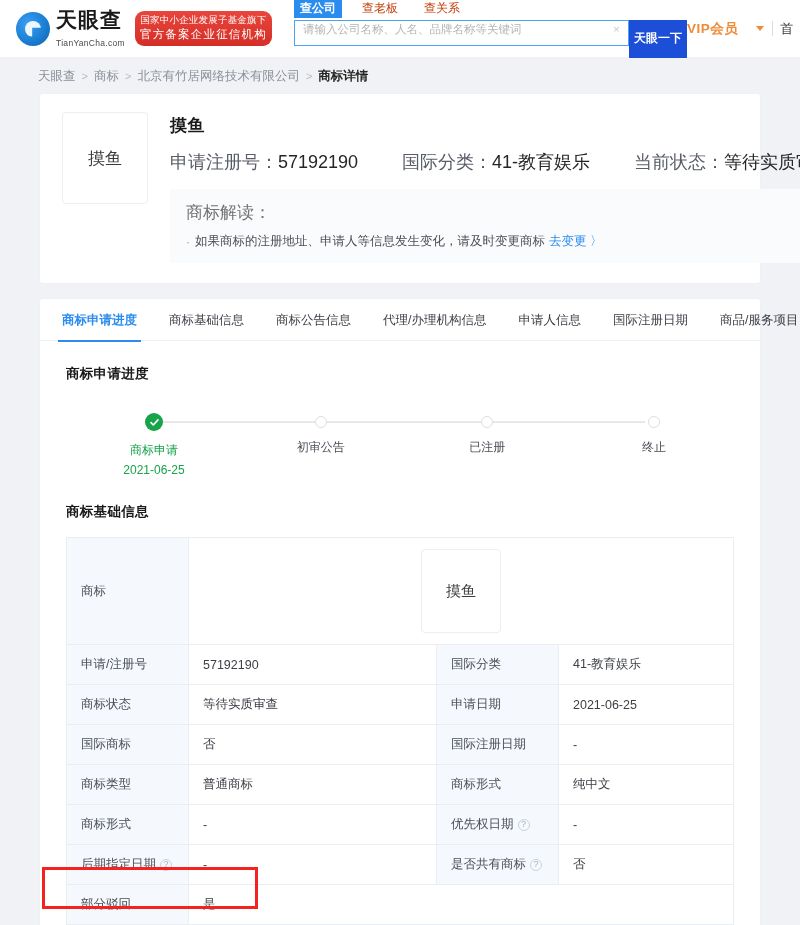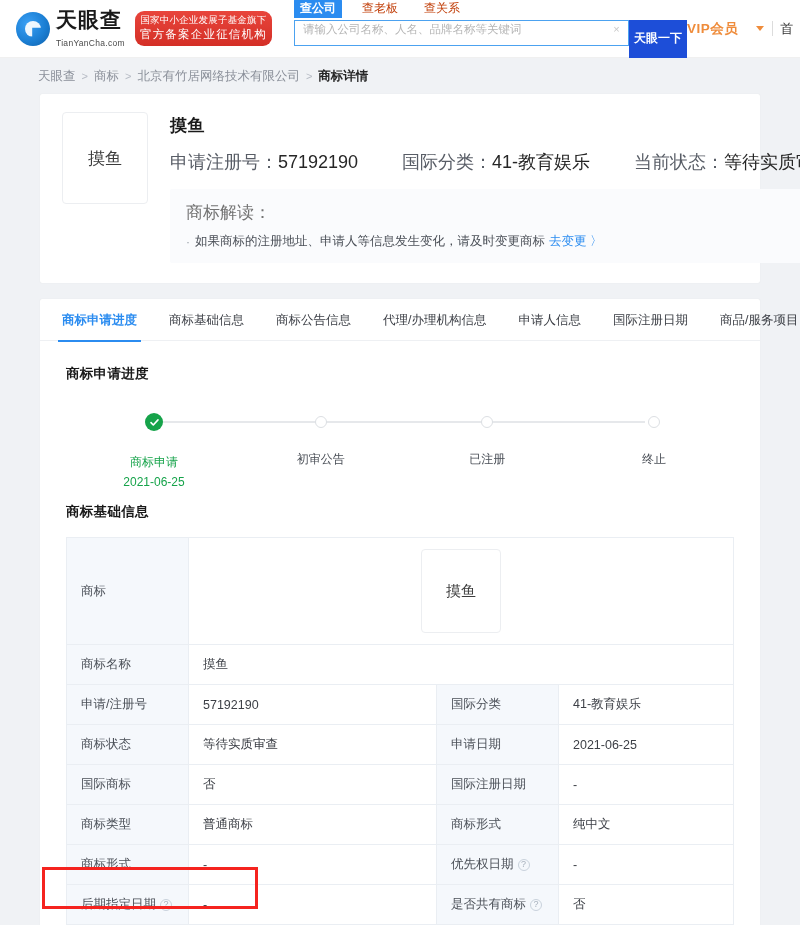--- a/index.html
+++ b/index.html
@@ -169,21 +169,21 @@
   .node-done {
     width: 18px; height: 18px; border-radius: 50%; background: #16a34a;
     display: flex; align-items: center; justify-content: center; position: relative; z-index: 2;
   }
   .node-done svg { display: block; }
   .node-todo {
     width: 12px; height: 12px; border-radius: 50%; background: #fff;
     border: 1.6px solid #dcdfe3; margin-top: 3px; position: relative; z-index: 2;
   }
   .prog-label {
-    margin-top: 23px; font-size: 12px; color: #4a4f57; white-space: nowrap; text-align: center;
+    margin-top: 11px; font-size: 12px; color: #4a4f57; white-space: nowrap; text-align: center;
   }
   .prog-step.done .prog-label { color: #16a34a; }
   .prog-date { font-size: 12px; color: #16a34a; margin-top: 4px; white-space: nowrap; }
 
   
   .table-section { padding: 14px 26px 26px 26px; }
   .info-table { width: 100%; border-collapse: collapse; margin-top: 16px; table-layout: fixed; }
   .info-table td {
     border: 1px solid #eaeef3; font-size: 12.5px; color: #3d4047;
     padding: 11px 14px; vertical-align: middle; height: 32px;
@@ -346,24 +346,20 @@
               <col>
           </colgroup>
           <tbody>
             <tr>
               <td class="lbl">商标</td>
               <td class="val tm-img-cell" colspan="3">
                 <span class="tm-img-box">摸鱼</span>
               </td>
             </tr>
             <tr>
-              <td class="lbl">商标名称</td>
-              <td class="val" colspan="3">摸鱼</td>
-            </tr>
-            <tr>
               <td class="lbl">申请/注册号</td>
               <td class="val">57192190</td>
               <td class="lbl">国际分类</td>
               <td class="val">41-教育娱乐</td>
             </tr>
             <tr>
               <td class="lbl">商标状态</td>
               <td class="val">等待实质审查</td>
               <td class="lbl">申请日期</td>
               <td class="val">2021-06-25</td>

